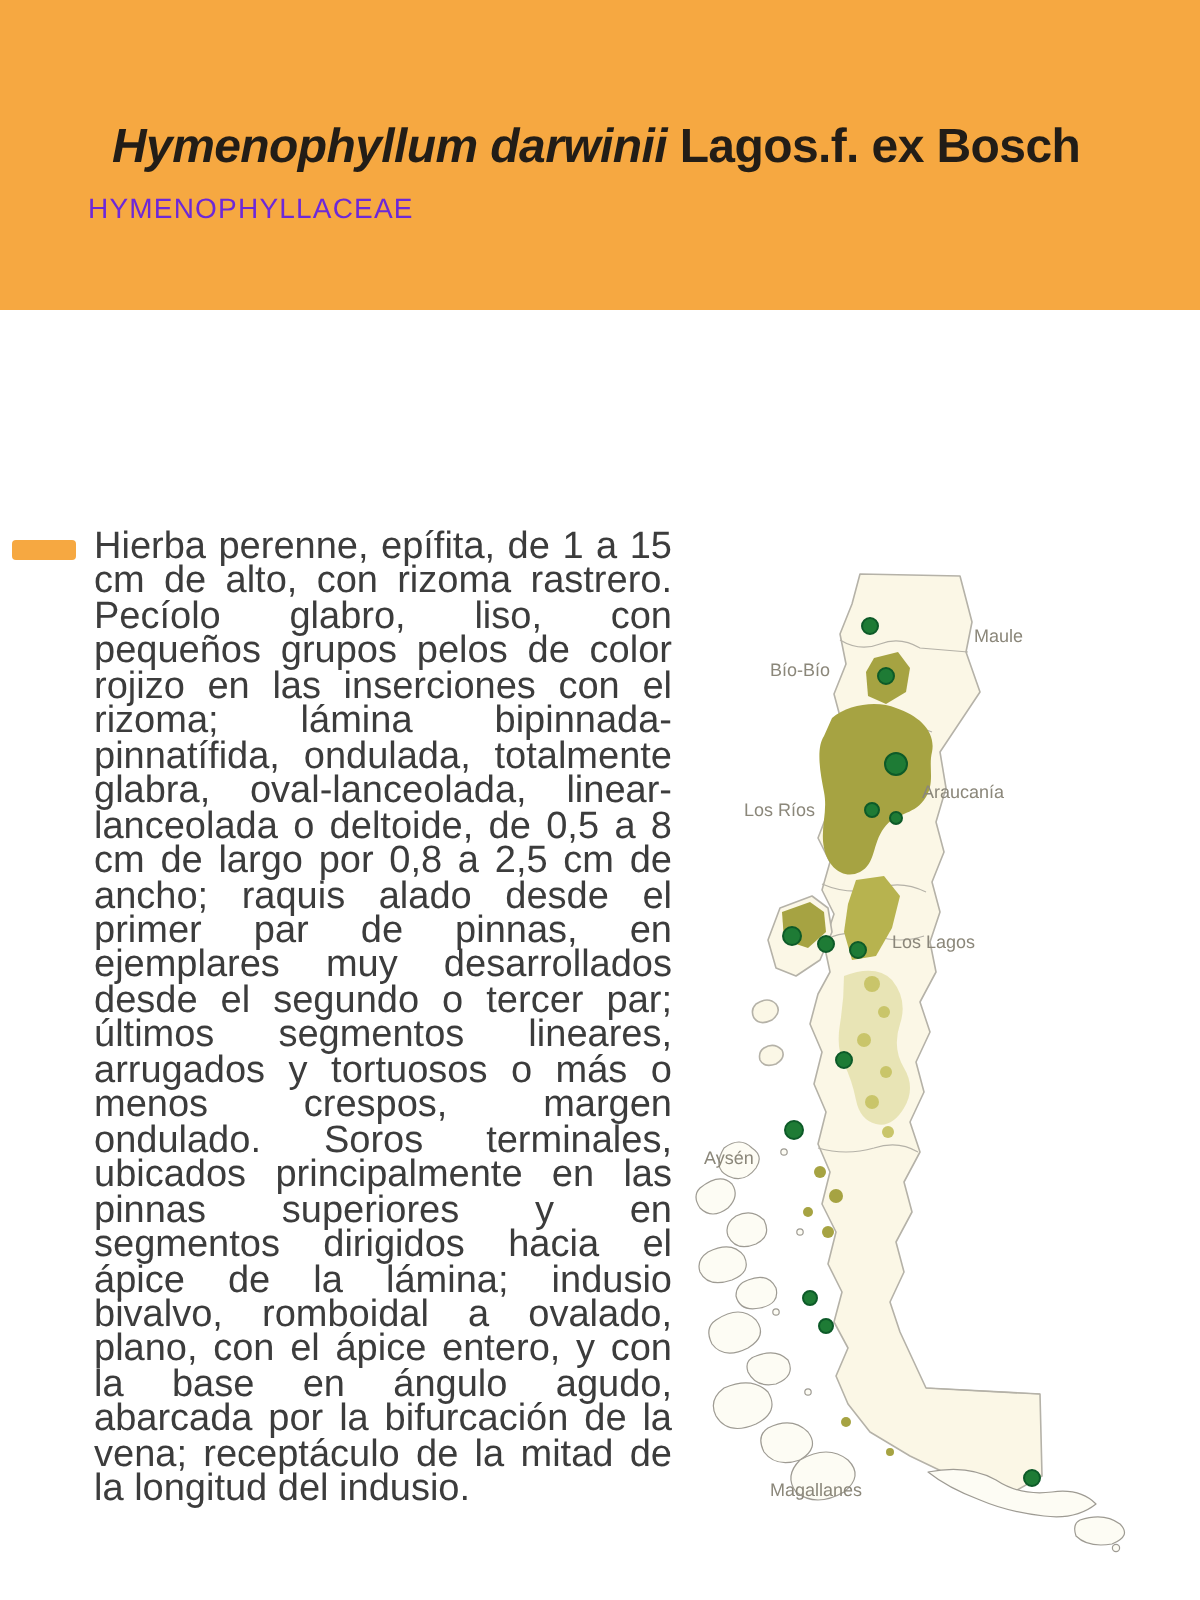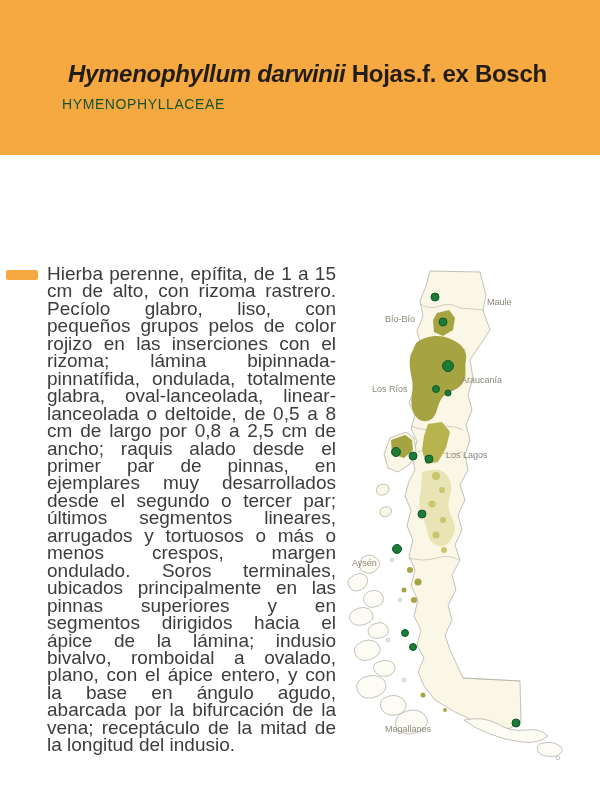--- a/index.html
+++ b/index.html
@@ -12,53 +12,53 @@
   
   .band{
     position:absolute;left:0;top:0;width:600px;height:155px;
     background:#F6A841;
   }
   .title{
     position:absolute;left:56px;top:60px;
     font-size:24px;font-weight:bold;color:#221d17;
     letter-spacing:-0.3px;white-space:nowrap;
   }
-  .title .sci{font-style:italic;margin-left:12px;}
+  .title .sci{font-style:italic;}
   .family{
-    position:absolute;left:62px;top:96px;
-    font-size:14px;font-weight:normal;color:#14532d;
+    position:absolute;left:44px;top:96px;
+    font-size:14px;font-weight:normal;color:#6d28d9;
     letter-spacing:0.6px;
   }
   
   .bullet{
     position:absolute;left:6px;top:270px;width:32px;height:10px;
     background:#F6A841;border-radius:2px;
   }
   
   .textcol{
     position:absolute;left:47px;top:265px;width:289px;
     font-size:19px;line-height:17.45px;color:#3c3c3c;
     text-align:justify;
   }
   .textcol p{margin:0 0 17px 0;}
   .textcol .lead{font-weight:bold;color:#2f2f2f;}
   
   .mapwrap{
-    position:absolute;left:344px;top:258px;width:252px;height:512px;
+    position:absolute;left:344px;top:274px;width:252px;height:512px;
   }
   .maplabel text{
     font-family:"Liberation Sans", sans-serif;
     font-size:9px;fill:#8b877a;
   }
 </style>
 </head>
 <body>
 
 <div class="band">
-  <div class="title"><span class="sci">Hymenophyllum darwinii</span><span> Hojas.f. ex Bosch</span></div>
+  <div class="title"><span class="sci">Hymenophyllum darwinii</span><span> Lagos.f. ex Bosch</span></div>
   <div class="family">HYMENOPHYLLACEAE</div>
 </div>
 
 <div class="bullet"></div>
 
 <div class="textcol">
   <p>Hierba perenne, epífita, de 1 a 15 cm de alto, con rizoma rastrero. Pecíolo glabro, liso, con pequeños grupos pelos de color rojizo en las inserciones con el rizoma; lámina bipinnada-pinnatífida, ondulada, totalmente glabra, oval-lanceolada, linear-lanceolada o deltoide, de 0,5 a 8 cm de largo por 0,8 a 2,5 cm de ancho; raquis alado desde el primer par de pinnas, en ejemplares muy desarrollados desde el segundo o tercer par; últimos segmentos lineares, arrugados y tortuosos o más o menos crespos, margen ondulado. Soros terminales, ubicados principalmente en las pinnas superiores y en segmentos dirigidos hacia el ápice de la lámina; indusio bivalvo, romboidal a ovalado, plano, con el ápice entero, y con la base en ángulo agudo, abarcada por la bifurcación de la vena; receptáculo de la mitad de la longitud del indusio.</p>
 </div>
 
 <div class="mapwrap">

